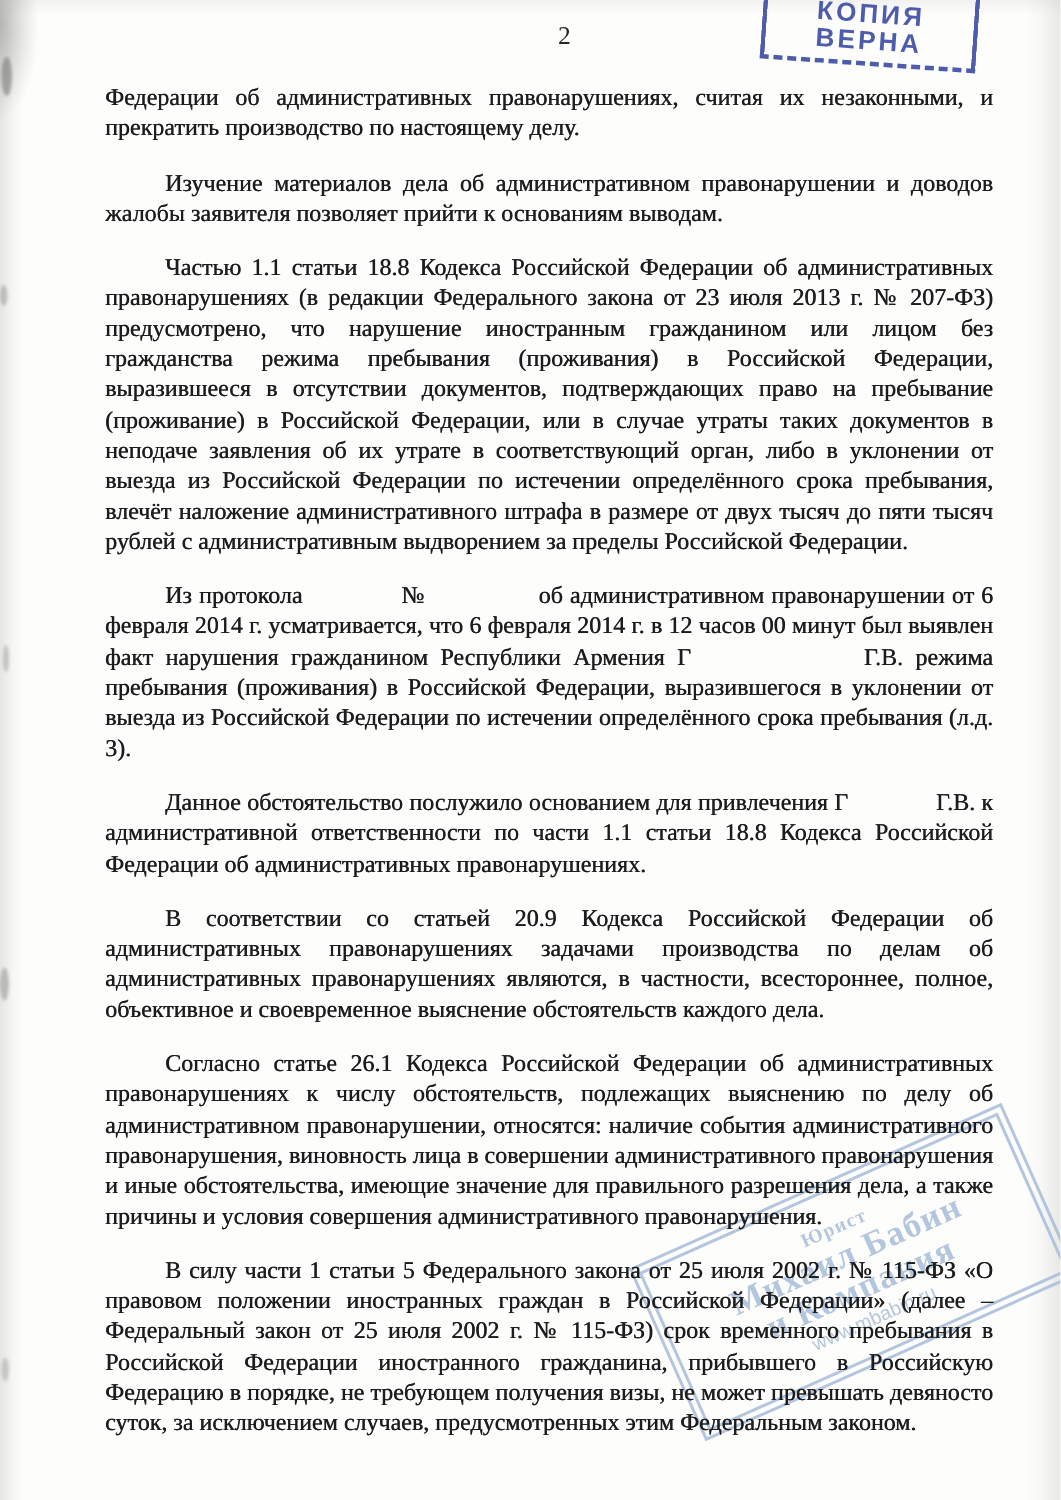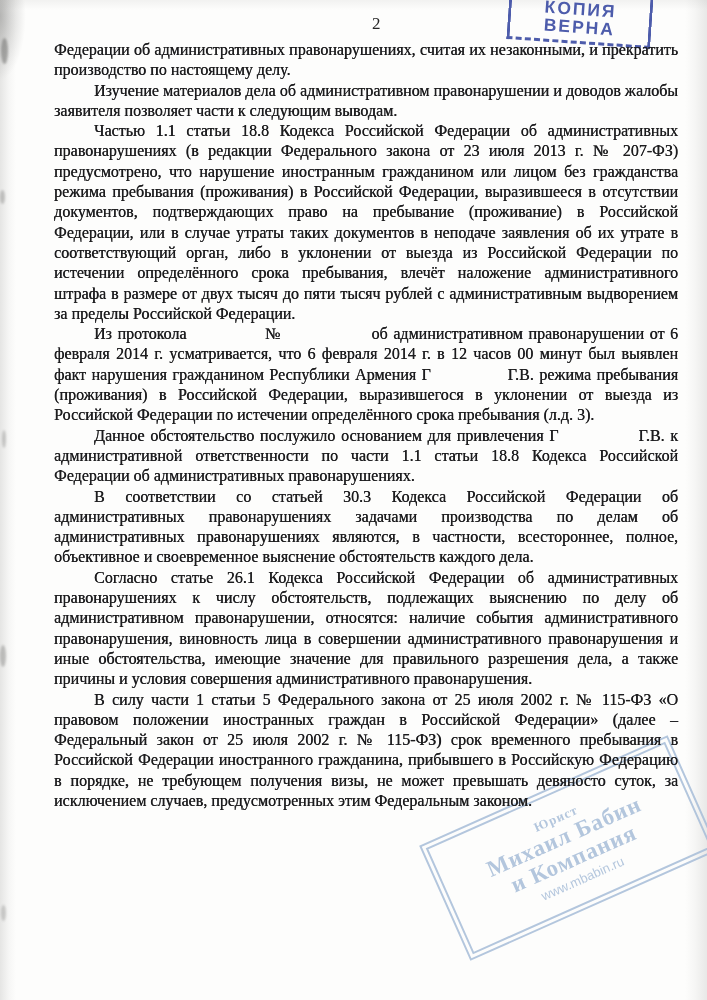--- a/index.html
+++ b/index.html
@@ -72,21 +72,21 @@
 
   
   .body-text {
     position: absolute; left: 54px; top: 40px; width: 624px;
     z-index: 2;
     color: #1d1d1f;
     font-size: 16px; line-height: 20.3px;
     text-align: justify;
     text-shadow: 0.3px 0 0 currentColor; 
   }
-  .body-text p { margin: 0; text-indent: 40px; }
+  .body-text p { margin: 16px; text-indent: 40px; }
   .body-text p.first { text-indent: 0; }
 </style>
 </head>
 <body>
 
 <div class="page">
 
   <div class="smudge-topleft"></div>
   <div class="speck s1"></div>
   <div class="speck s2"></div>
@@ -103,22 +103,22 @@
 
   <div class="watermark">
     <div class="wm-small">Юрист</div>
     <div class="wm-big">Михаил Бабин</div>
     <div class="wm-big">и Компания</div>
     <div class="wm-url">www.mbabin.ru</div>
   </div>
 
   <div class="body-text">
     <p class="first">Федерации об административных правонарушениях, считая их незаконными, и прекратить производство по настоящему делу.</p>
-    <p>Изучение материалов дела об административном правонарушении и доводов жалобы заявителя позволяет части к следующим выводам.</p>
+    <p>Изучение материалов дела об административном правонарушении и доводов жалобы заявителя позволяет прийти к основаниям выводам.</p>
     <p>Частью 1.1 статьи 18.8 Кодекса Российской Федерации об административных правонарушениях (в редакции Федерального закона от 23 июля 2013 г. № 207-ФЗ) предусмотрено, что нарушение иностранным гражданином или лицом без гражданства режима пребывания (проживания) в Российской Федерации, выразившееся в отсутствии документов, подтверждающих право на пребывание (проживание) в Российской Федерации, или в случае утраты таких документов в неподаче заявления об их утрате в соответствующий орган, либо в уклонении от выезда из Российской Федерации по истечении определённого срока пребывания, влечёт наложение административного штрафа в размере от двух тысяч до пяти тысяч рублей с административным выдворением за пределы Российской Федерации.</p>
     <p>Из протокола&nbsp;&nbsp;&nbsp;&nbsp;&nbsp;&nbsp;&nbsp;&nbsp;&nbsp;&nbsp;&nbsp;&nbsp;&nbsp;&nbsp;№&nbsp;&nbsp;&nbsp;&nbsp;&nbsp;&nbsp;&nbsp;&nbsp;&nbsp;&nbsp;&nbsp;&nbsp;&nbsp;&nbsp;&nbsp;&nbsp;об административном правонарушении от 6 февраля 2014 г. усматривается, что 6 февраля 2014 г. в 12 часов 00 минут был выявлен факт нарушения гражданином Республики Армения Г&nbsp;&nbsp;&nbsp;&nbsp;&nbsp;&nbsp;&nbsp;&nbsp;&nbsp;&nbsp;&nbsp;&nbsp;&nbsp;&nbsp;Г.В. режима пребывания (проживания) в Российской Федерации, выразившегося в уклонении от выезда из Российской Федерации по истечении определённого срока пребывания (л.д. 3).</p>
     <p>Данное обстоятельство послужило основанием для привлечения Г&nbsp;&nbsp;&nbsp;&nbsp;&nbsp;&nbsp;&nbsp;&nbsp;&nbsp;&nbsp;&nbsp;&nbsp;&nbsp;&nbsp;Г.В. к административной ответственности по части 1.1 статьи 18.8 Кодекса Российской Федерации об административных правонарушениях.</p>
-    <p>В соответствии со статьей 30.3 Кодекса Российской Федерации об административных правонарушениях задачами производства по делам об административных правонарушениях являются, в частности, всестороннее, полное, объективное и своевременное выяснение обстоятельств каждого дела.</p>
+    <p>В соответствии со статьей 20.9 Кодекса Российской Федерации об административных правонарушениях задачами производства по делам об административных правонарушениях являются, в частности, всестороннее, полное, объективное и своевременное выяснение обстоятельств каждого дела.</p>
     <p>Согласно статье 26.1 Кодекса Российской Федерации об административных правонарушениях к числу обстоятельств, подлежащих выяснению по делу об административном правонарушении, относятся: наличие события административного правонарушения, виновность лица в совершении административного правонарушения и иные обстоятельства, имеющие значение для правильного разрешения дела, а также причины и условия совершения административного правонарушения.</p>
     <p>В силу части 1 статьи 5 Федерального закона от 25 июля 2002 г. № 115-ФЗ «О правовом положении иностранных граждан в Российской Федерации» (далее – Федеральный закон от 25 июля 2002 г. № 115-ФЗ) срок временного пребывания в Российской Федерации иностранного гражданина, прибывшего в Российскую Федерацию в порядке, не требующем получения визы, не может превышать девяносто суток, за исключением случаев, предусмотренных этим Федеральным законом.</p>
   </div>
 
 </div>
 
 </body></html>

